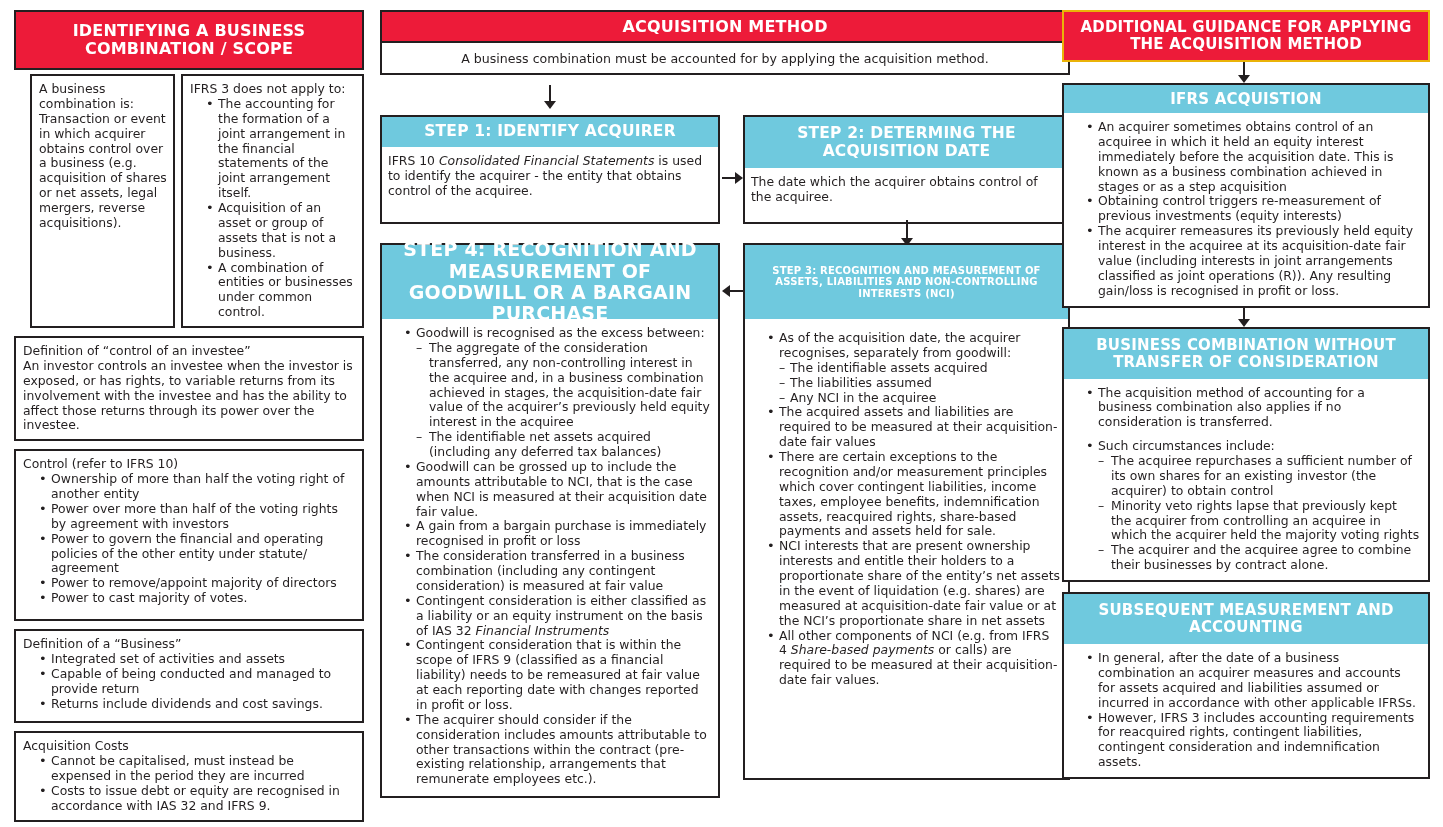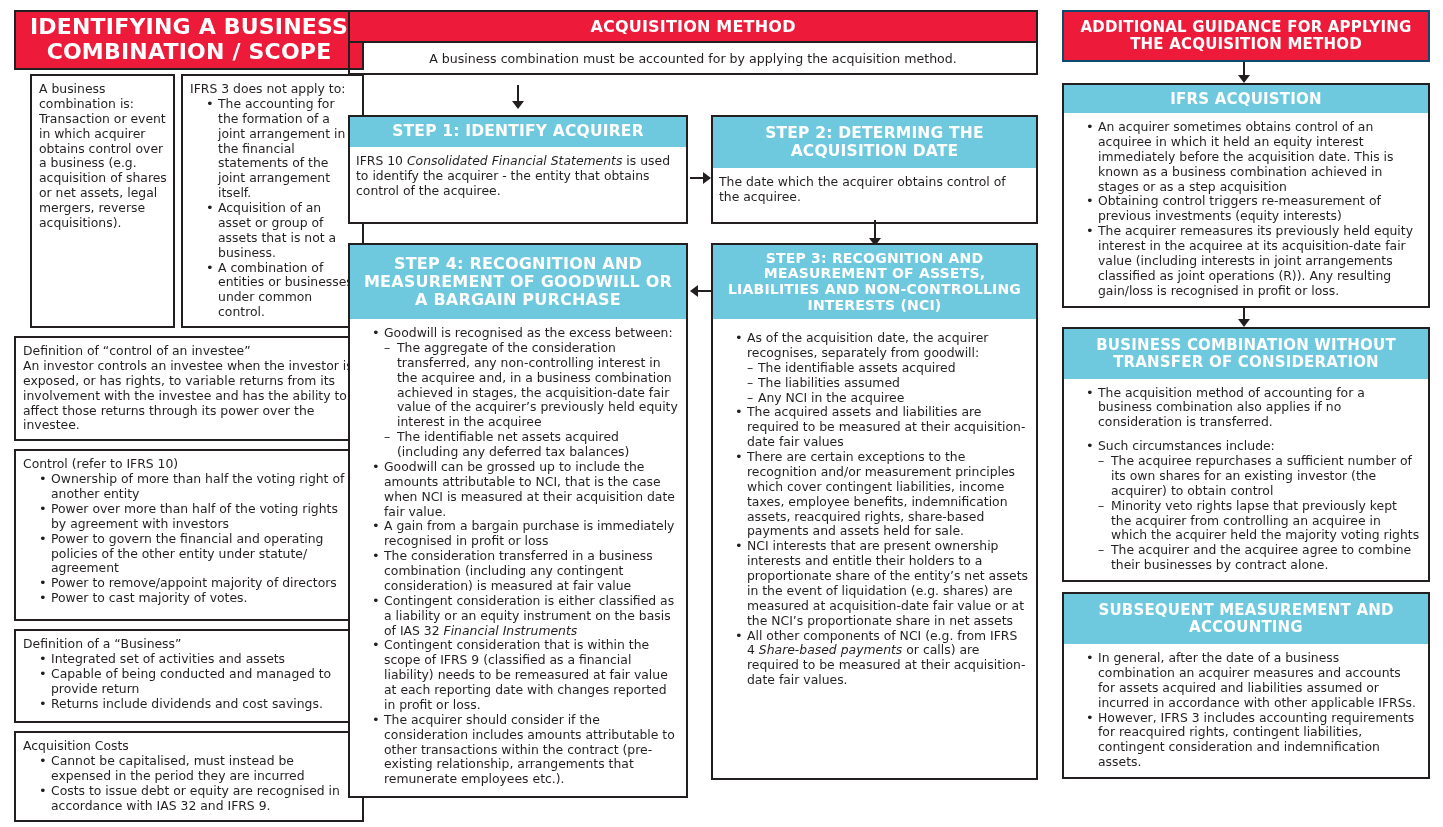--- a/index.html
+++ b/index.html
@@ -67,28 +67,28 @@
     position: absolute;
     left: 0; top: 0;
   }
   ul.dash-tight > li { padding-left: 11px; }
   ul.dash-tight > li::before { content: "\2013"; }
 
   .ital { font-style: italic; }
 
   
   #col-left   { position: absolute; left: 14px;   top: 10px;  width: 350px; }
-  #col-mid    { position: absolute; left: 348px;  top: 10px;  width: 690px; }
+  #col-mid    { position: absolute; left: 380px;  top: 10px;  width: 690px; }
   #col-right  { position: absolute; left: 1062px; top: 10px;  width: 368px; }
 
   
   #lc-header {
     height: 60px;
     display: flex; align-items: center; justify-content: center;
-    font-size: 22px;
+    font-size: 16px;
     border: 2px solid #231f20;
   }
   #lc-two { display: flex; gap: 6px; margin-top: 4px; padding-left: 16px; }
   #lc-def1 { width: 152px; }
   #lc-def2 { width: 192px; }
   .lbox { padding: 6px 6px 6px 7px; font-size: 12.4px; }
   #lc-def1, #lc-def2 { min-height: 212px; }
 
   .lc-gap { margin-top: 8px; }
 
@@ -109,31 +109,31 @@
   }
   .step-row { position: relative; margin-top: 8px; }
 
   #step1 { position:absolute; left:0px;   top:0px;  width: 340px; }
   #step2 { position:absolute; left:363px; top:0px;  width: 327px; }
   #step4 { position:absolute; left:0px;   top:0px;  width: 340px; }
   #step3 { position:absolute; left:363px; top:0px;  width: 327px; }
 
   .step-hdr-1 { height: 30px; display:flex;align-items:center;justify-content:center; font-size:15.5px;}
   .step-hdr-2 { height: 51px; display:flex;align-items:center;justify-content:center; font-size:15.5px;}
-  .step-hdr-3 { height: 74px; display:flex;align-items:center;justify-content:center; font-size:14px; padding: 16px 6px;}
-  .step-hdr-4 { height: 74px; display:flex;align-items:center;justify-content:center; font-size:16px; padding: 0 6px;}
+  .step-hdr-3 { height: 74px; display:flex;align-items:center;justify-content:center; font-size:10px; padding: 16px 6px;}
+  .step-hdr-4 { height: 74px; display:flex;align-items:center;justify-content:center; font-size:19px; padding: 0 6px;}
 
   .step-body { padding: 7px 8px 7px 6px; font-size: 12.4px; }
 
   
   #rc-header {
     height: 52px;
     display:flex;align-items:center;justify-content:center;
     font-size: 15px;
-    border: 2px solid #0c4a6e;
+    border: 2px solid #eab308;
     padding: 1px 8px;
   }
   .rc-hdr1 { height: 28px; display:flex;align-items:center;justify-content:center; font-size:15px;}
   .rc-hdr2 { height: 50px; display:flex;align-items:center;justify-content:center; font-size:15px; padding:0 10px;}
   .rc-body { padding: 7px 8px 7px 6px; font-size: 12.4px; }
 
   
   .arrow-v {
     position: absolute;
     width: 12px;

